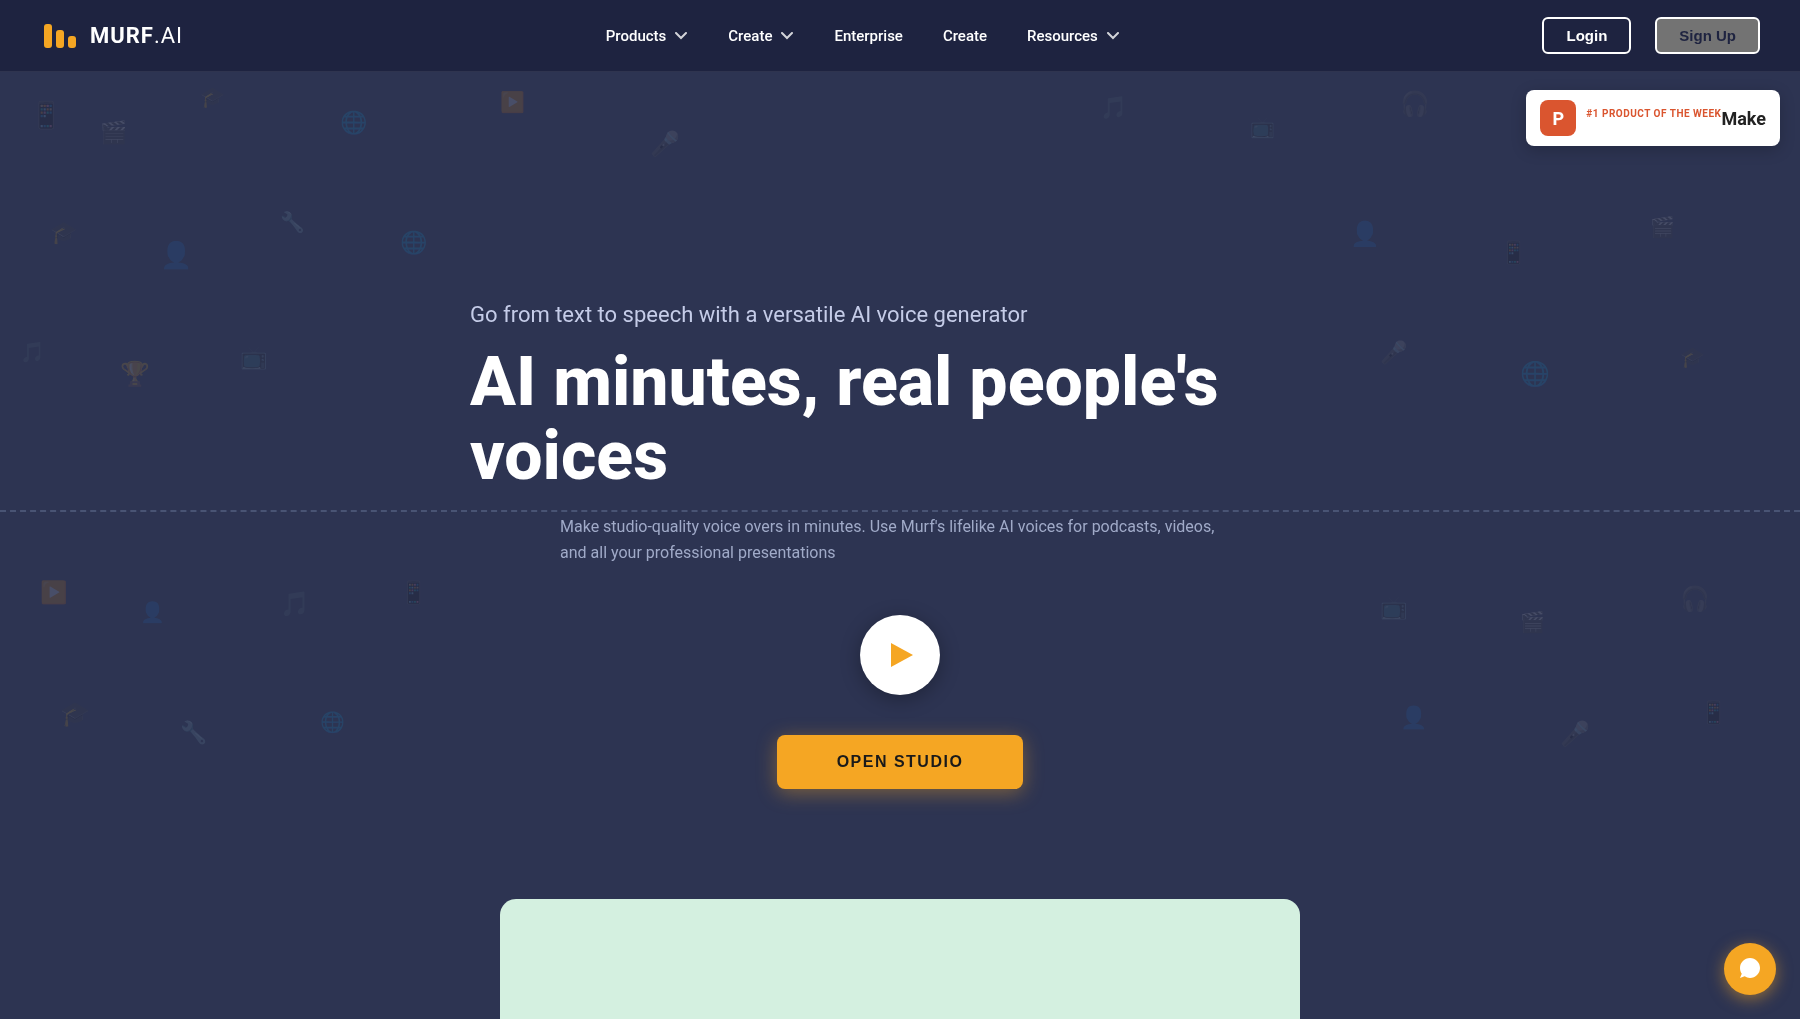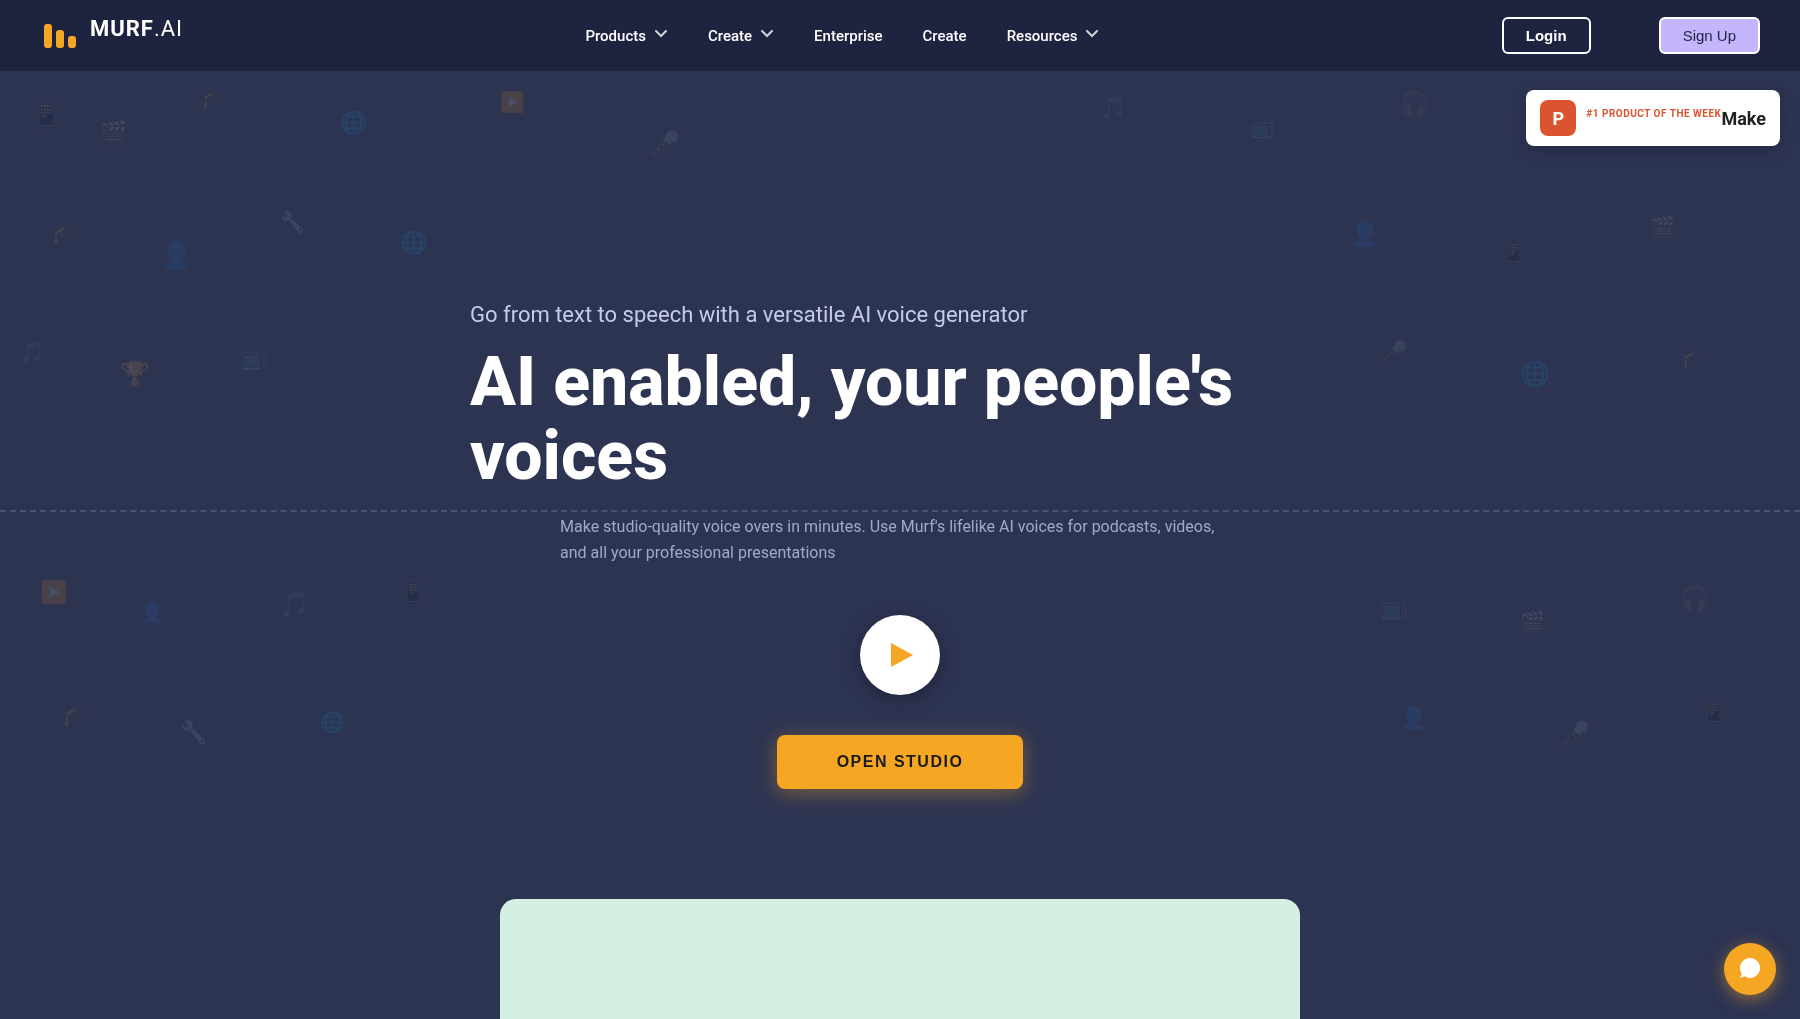--- a/index.html
+++ b/index.html
@@ -13,21 +13,21 @@
       background: #1e2340;
       display: flex;
       align-items: center;
       justify-content: space-between;
       padding: 0 40px;
       z-index: 100;
       border-bottom: 1px solid rgba(255,255,255,0.08);
     }
     .logo-area {
       display: flex;
-      align-items: flex-start;
+      align-items: center;
       gap: 10px;
       cursor: pointer;
     }
     .logo-icon {
       width: 40px;
       height: 40px;
     }
     .logo-text {
       font-size: 22px;
       font-weight: 700;
@@ -41,21 +41,21 @@
       color: #fff;
       font-weight: 400;
     }
     .nav-links {
       display: flex;
       align-items: center;
       gap: 8px;
     }
     .nav-item {
       display: flex;
-      align-items: flex-start;
+      align-items: center;
       gap: 8px;
       padding: 8px 16px;
       color: #fff;
       font-size: 15px;
       font-weight: 500;
       cursor: pointer;
       border-radius: 6px;
       transition: background 0.2s;
       white-space: nowrap;
     }
@@ -81,26 +81,25 @@
       font-size: 15px;
       font-weight: 600;
       cursor: pointer;
       transition: all 0.2s;
     }
     .btn-signup {
       padding: 8px 22px;
       border: 2px solid #fff;
       border-radius: 6px;
       color: #1e2340;
-      background: #c4b5fd;
+      background: #737373;
       font-size: 15px;
-      font-weight: 400;
+      font-weight: 700;
       cursor: pointer;
       transition: all 0.2s;
-      margin-left: 44px;
     }
 
     
     .hero {
       min-height: 100vh;
       background: #2d3452;
       position: relative;
       display: flex;
       flex-direction: column;
       align-items: center;
@@ -382,21 +381,21 @@
   <div class="ph-badge">
     <div class="ph-logo">P</div>
     <div class="ph-text">
       <span class="ph-label">#1 PRODUCT OF THE WEEK</span>
       <span class="ph-name">Make</span>
     </div>
   </div>
 
   <div class="hero-content">
     <p class="hero-subtitle">Go from text to speech with a versatile AI voice generator</p>
-    <h1 class="hero-title">AI enabled, your people's voices</h1>
+    <h1 class="hero-title">AI minutes, real people's voices</h1>
     <p class="hero-desc">Make studio-quality voice overs in minutes. Use Murf's lifelike AI voices for podcasts, videos, and all your professional presentations</p>
   </div>
 
   <div class="divider-line"></div>
 
   <div class="play-btn-wrap">
     <button class="play-btn">
       <span class="play-triangle"></span>
     </button>
   </div>

